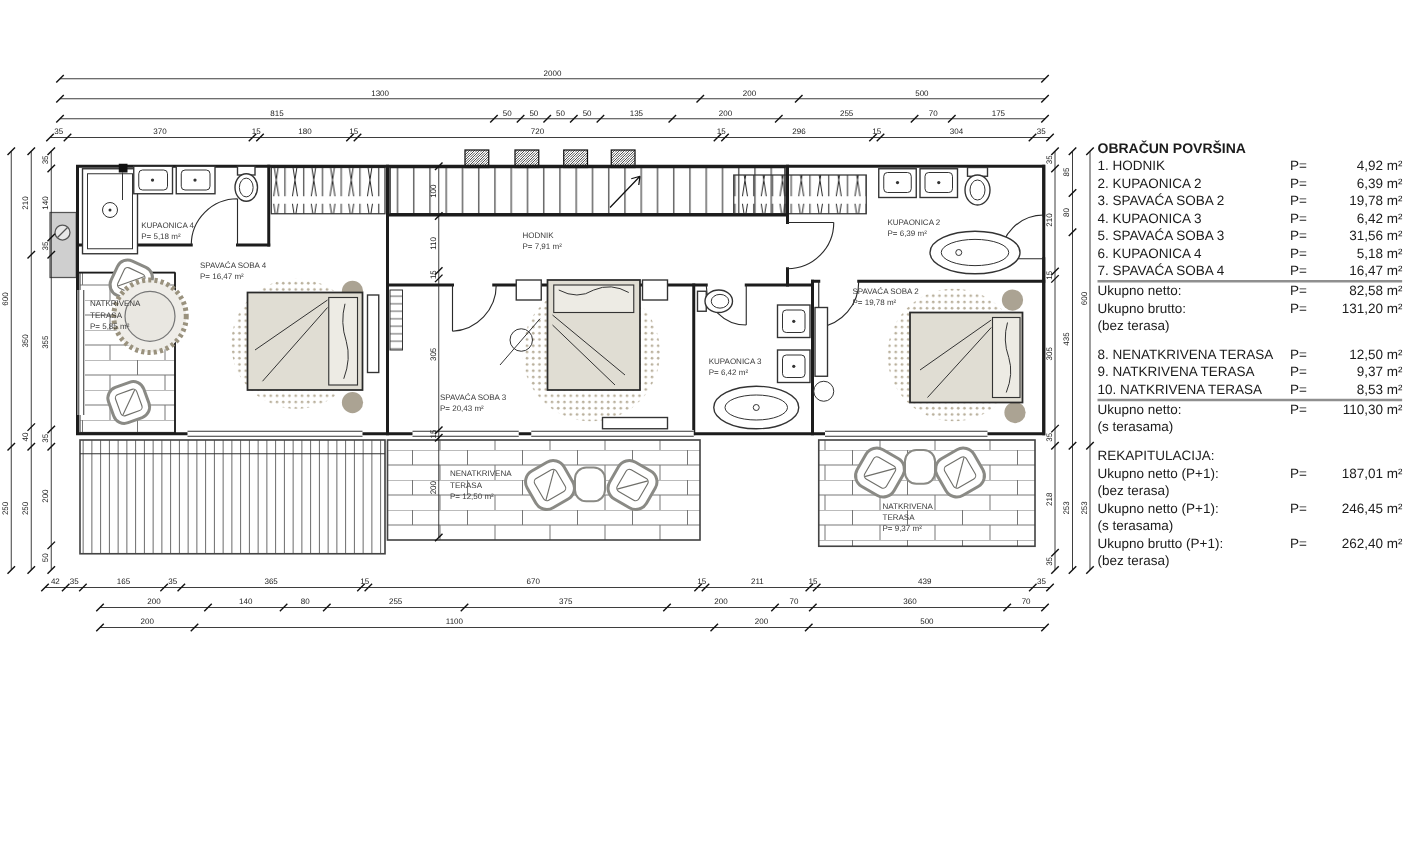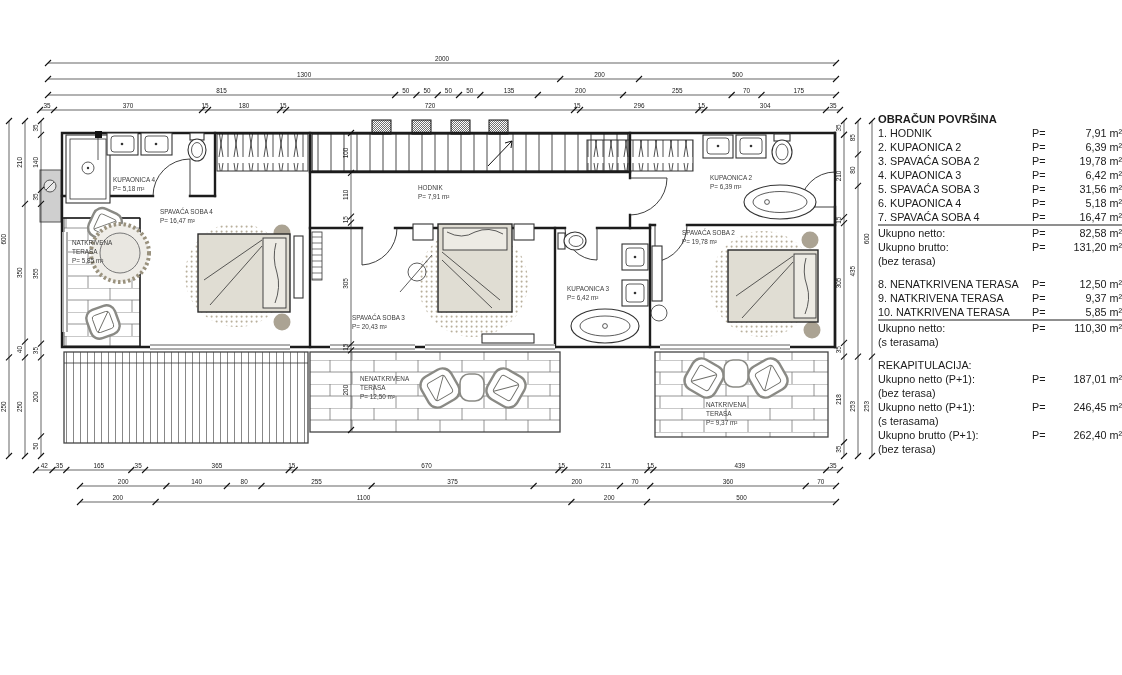--- a/index.html
+++ b/index.html
@@ -496,21 +496,21 @@
         </g>
       </g>
 </svg>
 
 <div id="panel">
   <div class="ttl">OBRAČUN POVRŠINA</div>
   <div id="panel-rows">
         <div class="prow">
           <span class="pl">1. HODNIK</span>
           <span class="pp">P=</span>
-          <span class="pv">7,91 m²</span>
+          <span class="pv">4,92 m²</span>
         </div>
         <div class="prow">
           <span class="pl">2. KUPAONICA 2</span>
           <span class="pp">P=</span>
           <span class="pv">6,39 m²</span>
         </div>
         <div class="prow">
           <span class="pl">3. SPAVAĆA SOBA 2</span>
           <span class="pp">P=</span>
           <span class="pv">19,78 m²</span>
@@ -557,21 +557,21 @@
           <span class="pv">12,50 m²</span>
         </div>
         <div class="prow">
           <span class="pl">9. NATKRIVENA TERASA</span>
           <span class="pp">P=</span>
           <span class="pv">9,37 m²</span>
         </div>
         <div class="prow rule">
           <span class="pl">10. NATKRIVENA TERASA</span>
           <span class="pp">P=</span>
-          <span class="pv">5,85 m²</span>
+          <span class="pv">8,53 m²</span>
         </div>
         <div class="prow">
           <span class="pl">Ukupno netto:</span>
           <span class="pp">P=</span>
           <span class="pv">110,30 m²</span>
         </div>
         <div class="prow">
           <span class="pl">(s terasama)</span>
           <span class="pp"></span>
           <span class="pv"></span>

